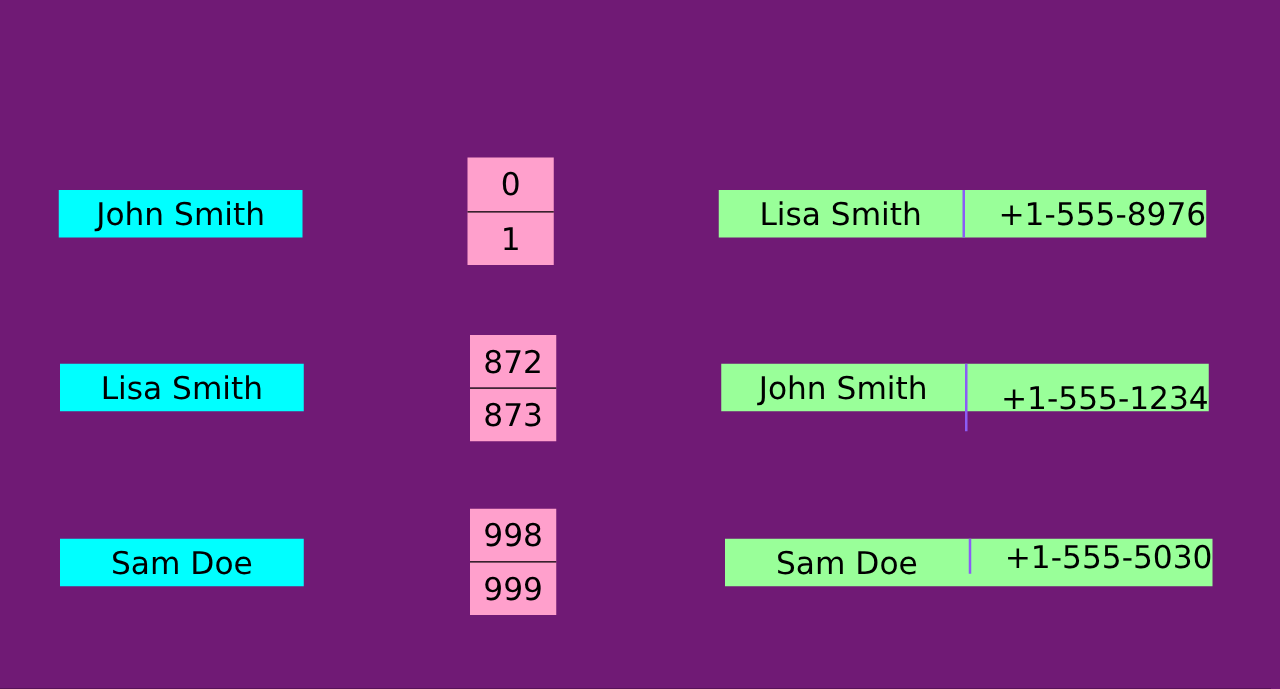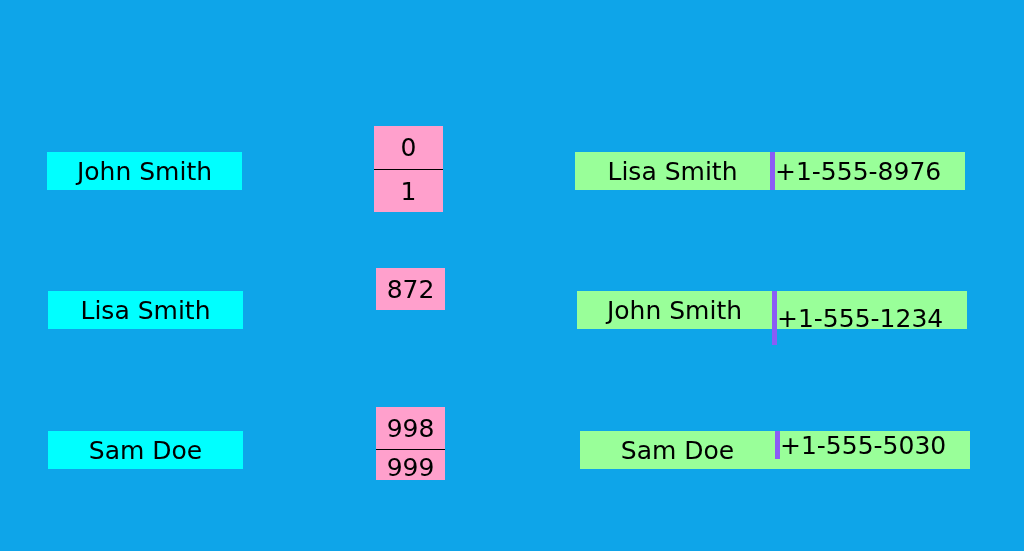--- a/index.html
+++ b/index.html
@@ -11,21 +11,21 @@
   body {
     width: 1024px;
     height: 551px;
     overflow: hidden;
     font-family: "DejaVu Sans", "Liberation Sans", sans-serif;
   }
   #canvas {
     position: relative;
     width: 1024px;
     height: 551px;
-    background: #0ea5e9;
+    background: #701a75;
   }
 
   
   .cell-text {
     white-space: nowrap;
     line-height: 1;
     color: #000000;
   }
 
   
@@ -74,22 +74,22 @@
     align-items: center;
     justify-content: center;
     color: #000000;
     font-size: 25px;
     box-sizing: border-box;
   }
   .record-cell.cell-name {
     justify-content: center;
   }
   .record-cell.cell-phone {
-    border-left: 5px solid #8b5cf6;
-    justify-content: flex-start;
+    border-left: 2px solid #8b5cf6;
+    justify-content: flex-end;
   }
 </style>
 </head>
 <body>
 
 <div id="canvas">
 
   <div class="key-box" style="left:47px; top:152px; width:195px; height:38px;">
     <span class="cell-text">John Smith</span>
   </div>
@@ -113,40 +113,43 @@
   </div>
 
   <div class="key-box" style="left:48px; top:291px; width:195px; height:38px;">
     <span class="cell-text">Lisa Smith</span>
   </div>
 
   <div class="bucket-group" style="left:376px; top:268px; width:69px; height:85px;align-items:center;">
     <div class="bucket-cell" style="height:42px;">
       <span class="cell-text">872</span>
     </div>
+    <div class="bucket-cell divider-top" style="height:43px;">
+      <span class="cell-text">873</span>
+    </div>
   </div>
 
   <div class="record-box" style="left:577px; top:291px; width:390px; height:38px;">
     <div class="record-cell cell-name" style="width:195px; height:38px;">
       <span class="cell-text">John Smith</span>
     </div>
     <div class="record-cell cell-phone" style="width:195px; height:54px;">
       <span class="cell-text">+1-555-1234</span>
     </div>
   </div>
 
   <div class="key-box" style="left:48px; top:431px; width:195px; height:38px;">
     <span class="cell-text">Sam Doe</span>
   </div>
 
   <div class="bucket-group" style="left:376px; top:407px; width:69px; height:85px;">
     <div class="bucket-cell" style="height:42px;">
       <span class="cell-text">998</span>
     </div>
-    <div class="bucket-cell divider-top" style="height:31px;align-items:flex-end;">
+    <div class="bucket-cell divider-top" style="height:43px;">
       <span class="cell-text">999</span>
     </div>
   </div>
 
   <div class="record-box" style="left:580px; top:431px; width:390px; height:38px;">
     <div class="record-cell cell-name" style="width:195px; height:38px;">
       <span class="cell-text">Sam Doe</span>
     </div>
     <div class="record-cell cell-phone" style="width:195px; height:28px;">
       <span class="cell-text">+1-555-5030</span>

